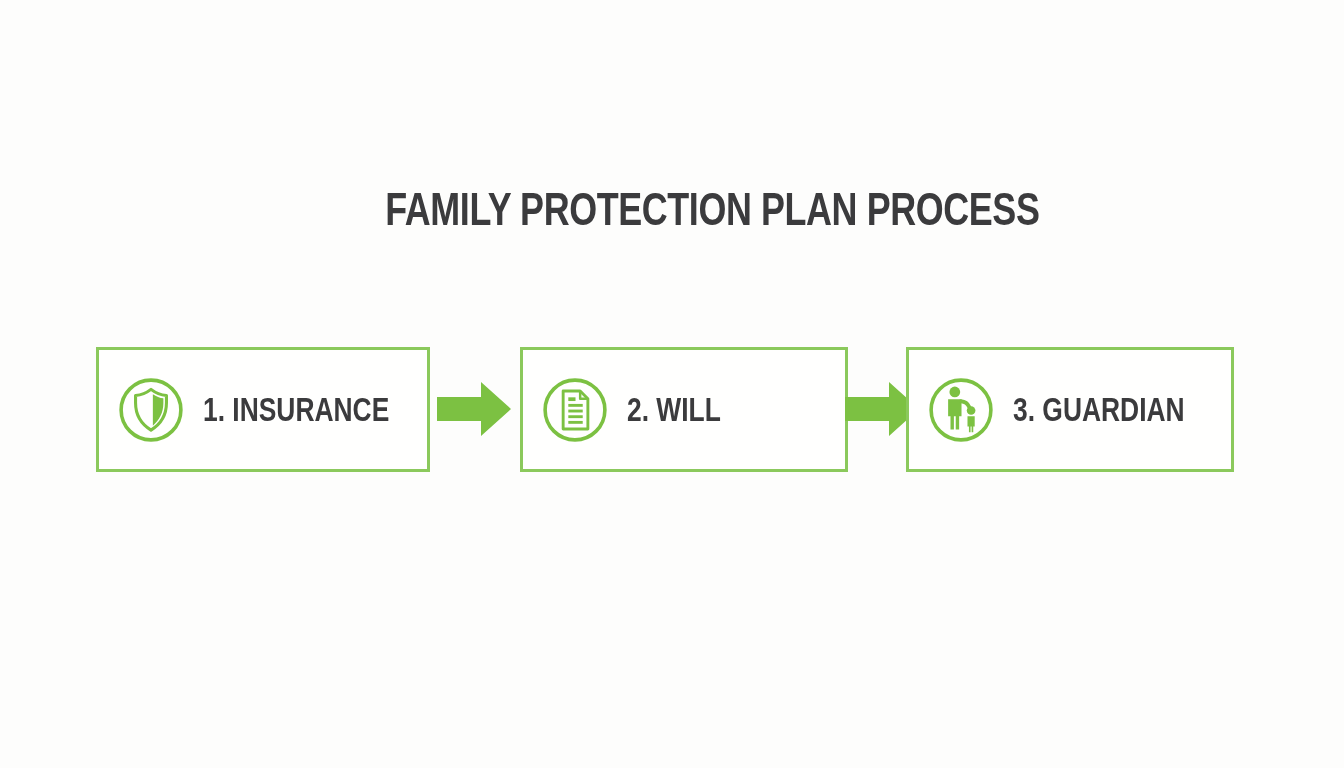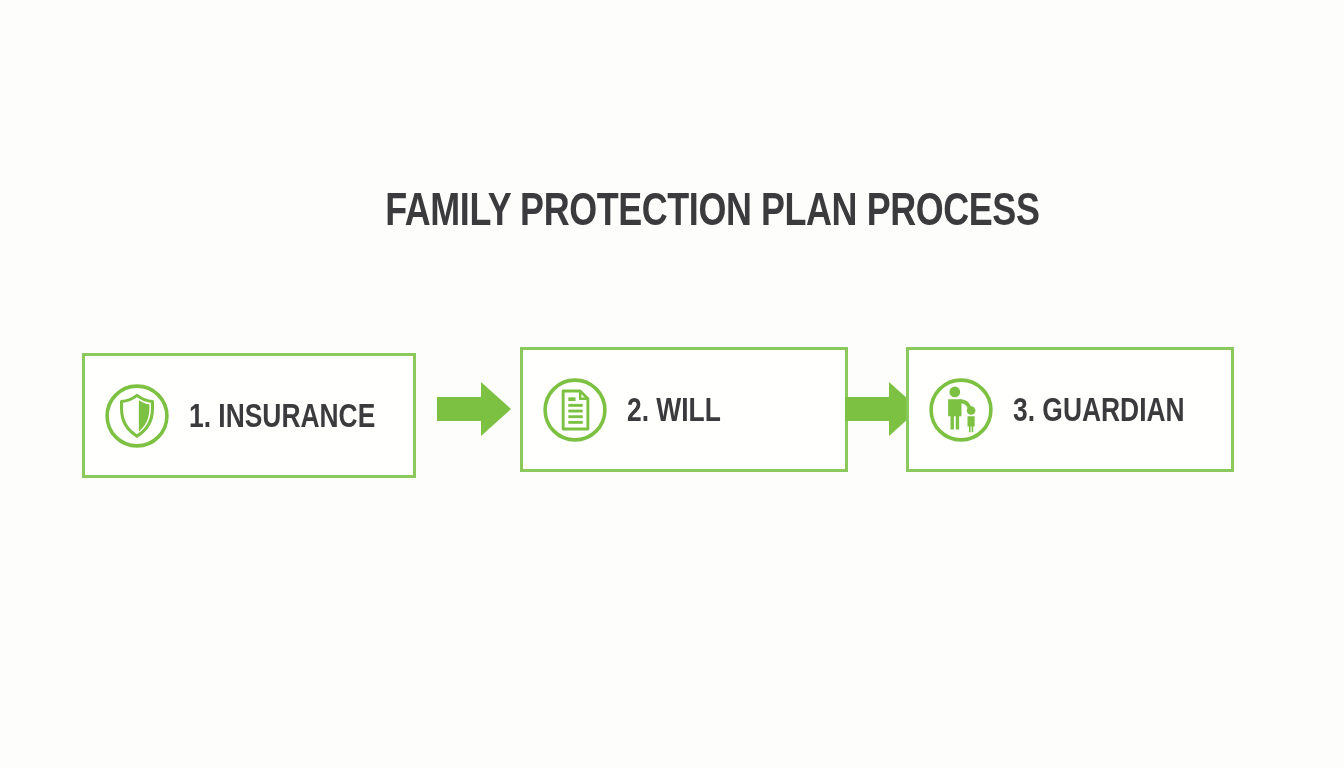--- a/index.html
+++ b/index.html
@@ -68,21 +68,21 @@
   }
   .flow-arrow svg { display: block; width: 76px; height: 58px; }
 </style>
 </head>
 <body>
 
 <div class="canvas">
 
   <h1 class="title"><span class="cond">FAMILY PROTECTION PLAN PROCESS</span></h1>
 
-  <div class="step-box" style="left:82px; width:334px;margin-top:6px;">
+  <div class="step-box" style="left:96px; width:334px;">
     <span class="icon-wrap">
       <svg viewBox="0 0 66 66" xmlns="http://www.w3.org/2000/svg">
         <circle cx="33" cy="33" r="29" fill="none" stroke="currentColor" stroke-width="3.5"></circle>
         <path d="M33 13 C37.5 16.5 42.5 18.5 48 19 L48 26 C48 37.5 42 47 33 52.5 C24 47 18 37.5 18 26 L18 19 C23.5 18.5 28.5 16.5 33 13 Z" fill="none" stroke="currentColor" stroke-width="3" stroke-linejoin="round"></path>
         <path d="M34.8 17.6 C38.2 19.8 41.6 21.2 45 21.7 L45 26.5 C45 35.6 40.9 43.4 34.8 48.2 Z" fill="currentColor"></path>
       </svg>
     </span>
     <span class="step-label"><span class="cond">1. INSURANCE</span></span>
   </div>
 

